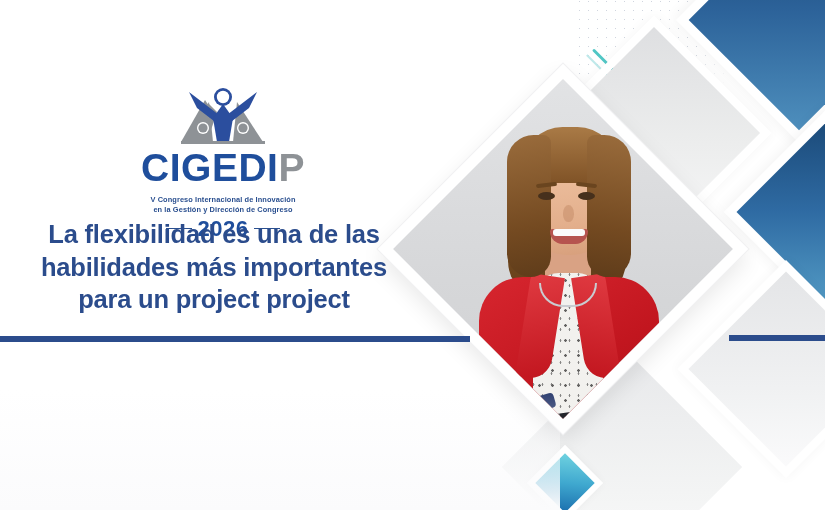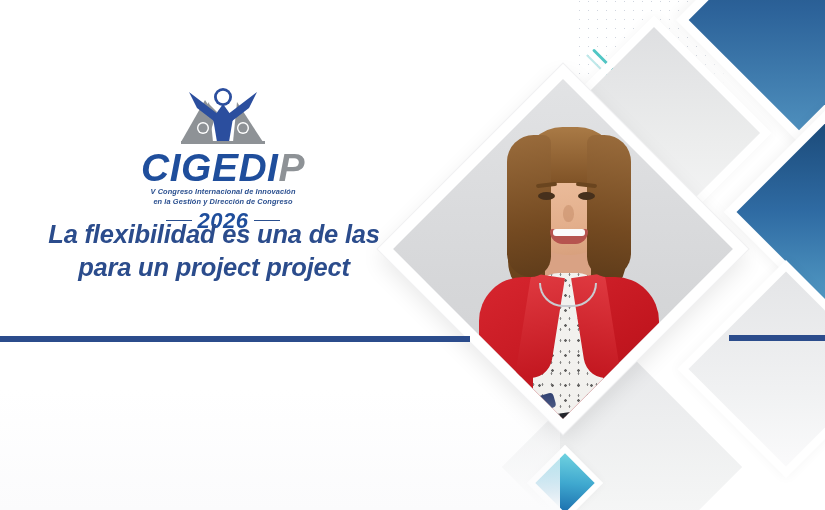--- a/index.html
+++ b/index.html
@@ -8,21 +8,20 @@
     overflow:hidden;
     font-family:"Liberation Sans", sans-serif;
     background:#ffffff;
   }
 
   #stage {
     position:relative;
     width:825px; height:510px;
     background:#ffffff;
     overflow:hidden;
-    font-style:italic;
   }
 
   
   .decor-zone {
     position:absolute;
     top:0; right:0;
     width:420px; height:510px;
     overflow:hidden;
   }
 
@@ -280,21 +279,21 @@
     margin-top:-2px;
   }
   .logo-word .grey { color:#8e9296; }
 
   .logo-sub {
     font-size:7.4px;
     font-weight:bold;
     color:#2a4f8f;
     line-height:1.32;
     letter-spacing:.1px;
-    margin-top:0;
+    margin-top:8px;
   }
 
   .logo-year-row {
     display:flex;
     align-items:center;
     justify-content:center;
     gap:6px;
     margin-top:3px;
   }
   .logo-year-row .rule {
@@ -425,19 +424,20 @@
 
     <div class="logo-year-row">
       <span class="rule"></span>
       <span class="logo-year">2026</span>
       <span class="rule"></span>
     </div>
   </div>
 
   <div class="headline">
     <div>La flexibilidad es una de las</div>
+    <div>habilidades más importantes</div>
     <div>para un project project</div>
   </div>
 
   <div class="rule-left"></div>
   <div class="bottom-fade"></div>
 
 </div>
 
 </body></html>

